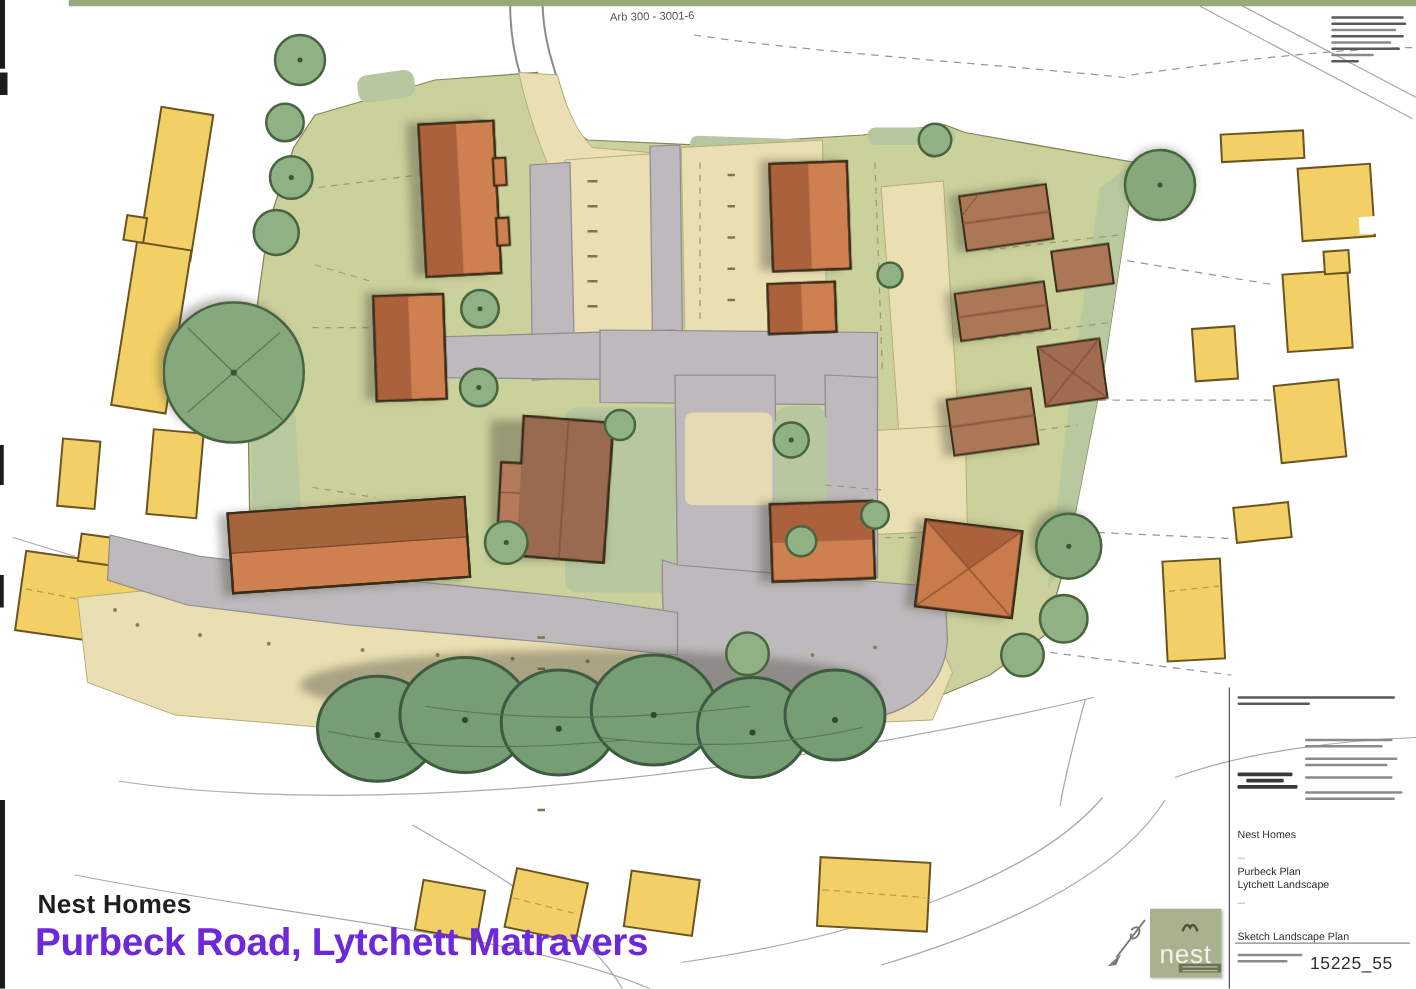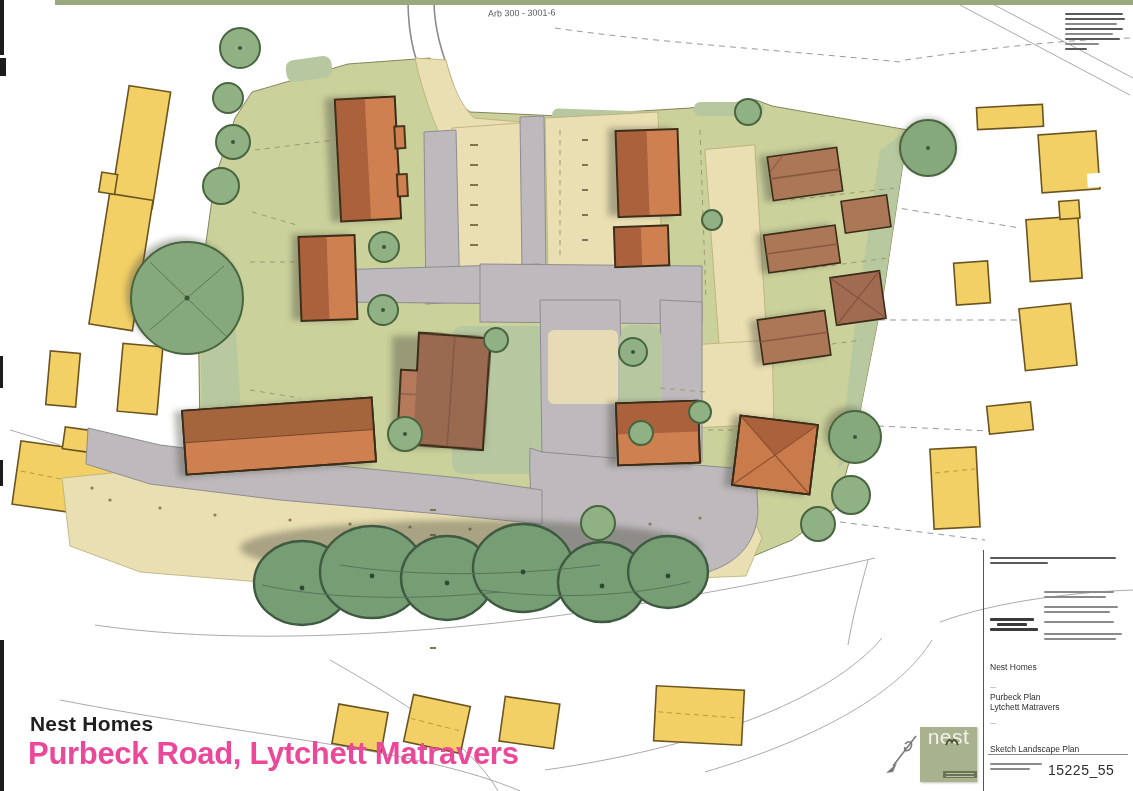--- a/index.html
+++ b/index.html
@@ -4,40 +4,40 @@
 <style>
   html,body{margin:0;padding:0;}
   body{width:1133px;height:791px;position:relative;background:#ffffff;overflow:hidden;
        font-family:"Liberation Sans", sans-serif;}
   .abs{position:absolute;}
   
   .top-strip{left:55px;top:0;width:1078px;height:5px;background:#9aa87e;}
   .edge-bar{background:#1c1c1c;width:4px;}
   
   .title-small{left:30px;top:712px;font-size:21px;font-weight:bold;color:#1f1f1f;letter-spacing:0.2px;}
-  .title-big{left:28px;top:736px;font-size:31px;font-weight:bold;color:#ec4899;letter-spacing:-0.3px;}
+  .title-big{left:28px;top:736px;font-size:31px;font-weight:bold;color:#6d28d9;letter-spacing:-0.3px;}
   
   .top-note{left:488px;top:8px;font-size:9px;color:#5a5a5a;transform:rotate(-1deg);}
   
   .bar{background:#5a5a5a;height:2px;margin:3px 0;border-radius:1px;}
   .bar.light{background:#8a8a8a;height:2px;}
   .notes-tr{right:6px;top:10px;width:62px;}
   
   .tblock{left:983px;top:550px;width:150px;height:241px;border-left:1px solid #555;padding-left:5px;box-sizing:border-box;}
   .tblock .row{position:absolute;left:6px;}
   .tb-label{font-size:6px;color:#777;}
   .tb-text{font-size:8.5px;color:#2e2e2e;line-height:10px;}
   .tb-num{font-size:14px;color:#2e2e2e;letter-spacing:0.5px;}
   .stamp{position:absolute;left:6px;top:66px;width:48px;}
   .stamp .bar{background:#3a3a3a;height:3px;margin:2px 0;}
   .sidecol{position:absolute;left:60px;top:38px;width:82px;}
   .hr{position:absolute;left:4px;width:140px;border-top:1px solid #888;}
   
   .nest-logo{left:920px;top:727px;width:57px;height:55px;background:#a9b28f;
-             display:flex;justify-content:center;box-shadow:1px 1px 2px rgba(0,0,0,.25);}
+             display:flex;align-items:flex-end;justify-content:center;box-shadow:1px 1px 2px rgba(0,0,0,.25);}
   .nest-word{color:#f4f2e8;font-size:21px;letter-spacing:0.5px;line-height:20px;padding-bottom:8px;}
   .nest-bird{position:absolute;left:24px;top:9px;}
   .nest-strip{position:absolute;right:0;bottom:4px;width:34px;height:7px;background:#6b7355;}
   .nest-strip i{display:block;height:1px;background:#b9bfa5;margin:2px 3px;}
 </style>
 </head>
 <body>
 
 <svg class="abs" style="left:0;top:0" width="1133" height="791" viewBox="0 0 1133 791">
   <defs>
@@ -405,21 +405,21 @@
   </div>
   <div class="stamp">
     <div class="bar" style="width:44px"></div>
     <div class="bar" style="width:30px;margin-left:7px"></div>
     <div class="bar" style="width:48px"></div>
   </div>
   <div class="row tb-text" style="top:112px">Nest Homes</div>
   <div class="row tb-label" style="top:134px">—</div>
   <div class="row tb-text" style="top:142px">
     <div>Purbeck Plan</div>
-    <div>Lytchett Matravers</div>
+    <div>Lytchett Landscape</div>
   </div>
   <div class="row tb-label" style="top:170px">—</div>
   <div class="row tb-text" style="top:194px">Sketch Landscape Plan</div>
   <div class="hr" style="top:204px"></div>
   <div class="row" style="top:210px;width:58px">
     <div class="bar light" style="width:52px"></div>
     <div class="bar light" style="width:40px"></div>
   </div>
   <div class="row tb-num" style="top:212px;left:64px">15225_55</div>
 </div>

